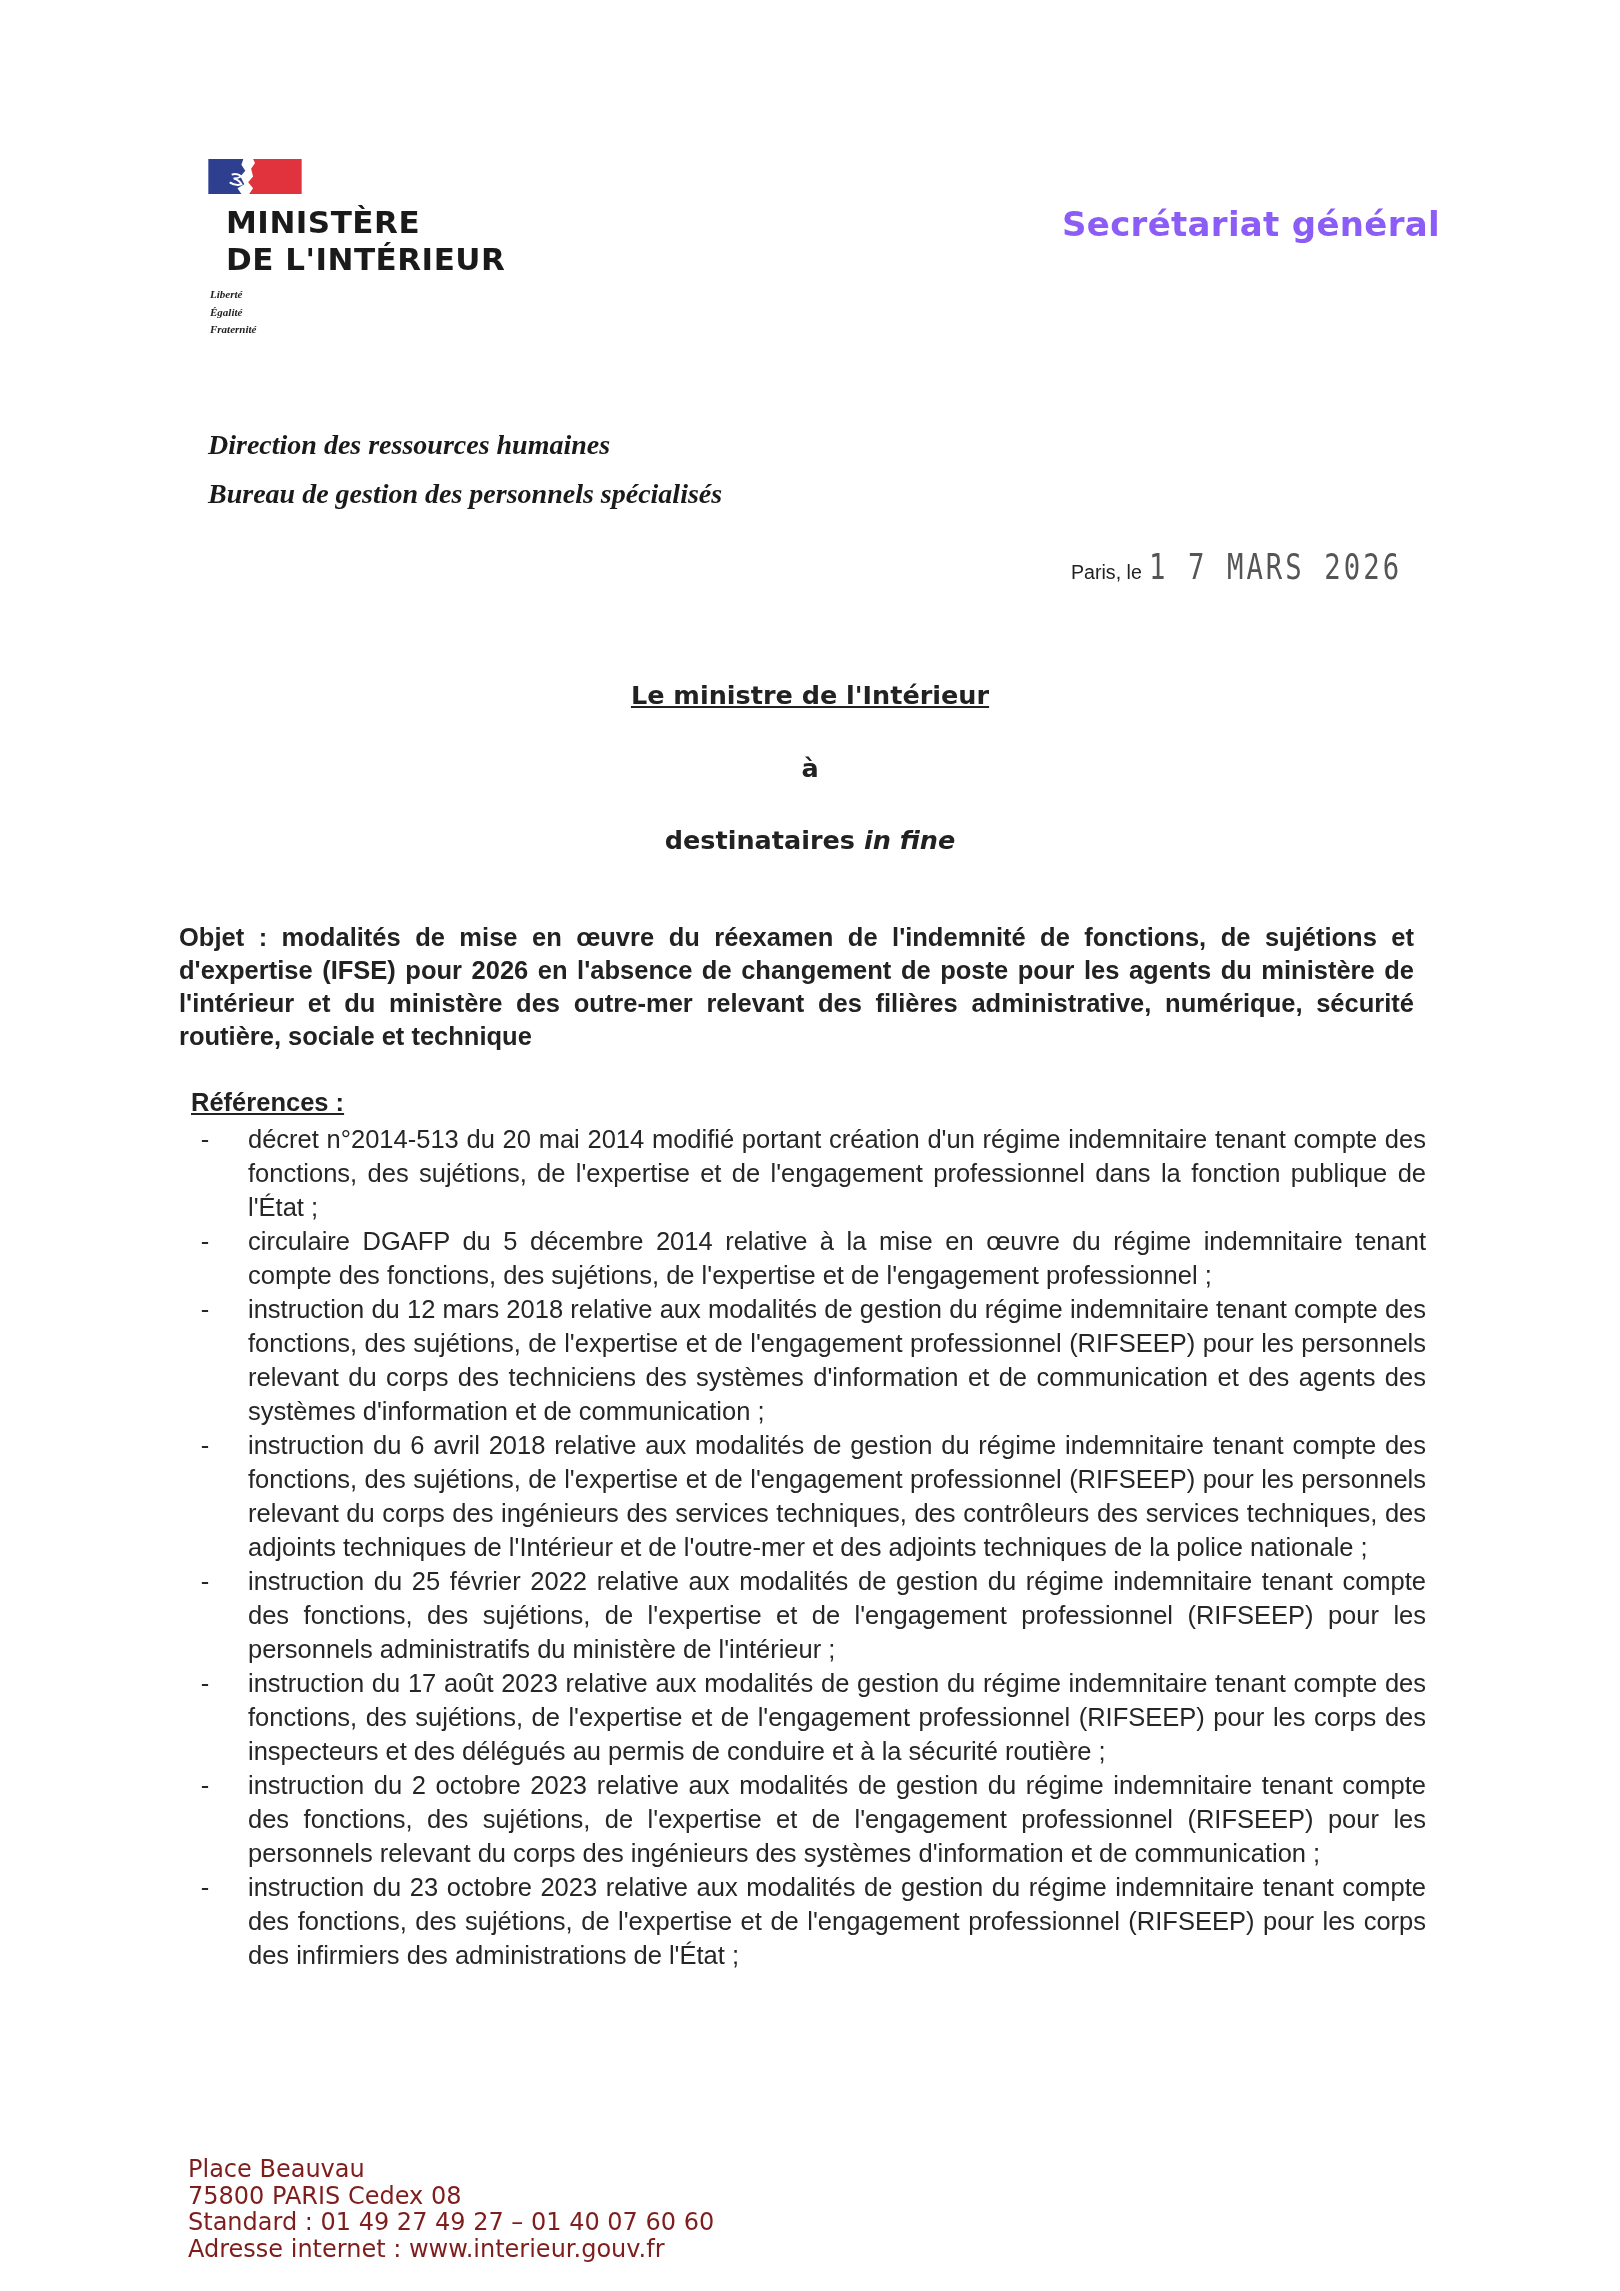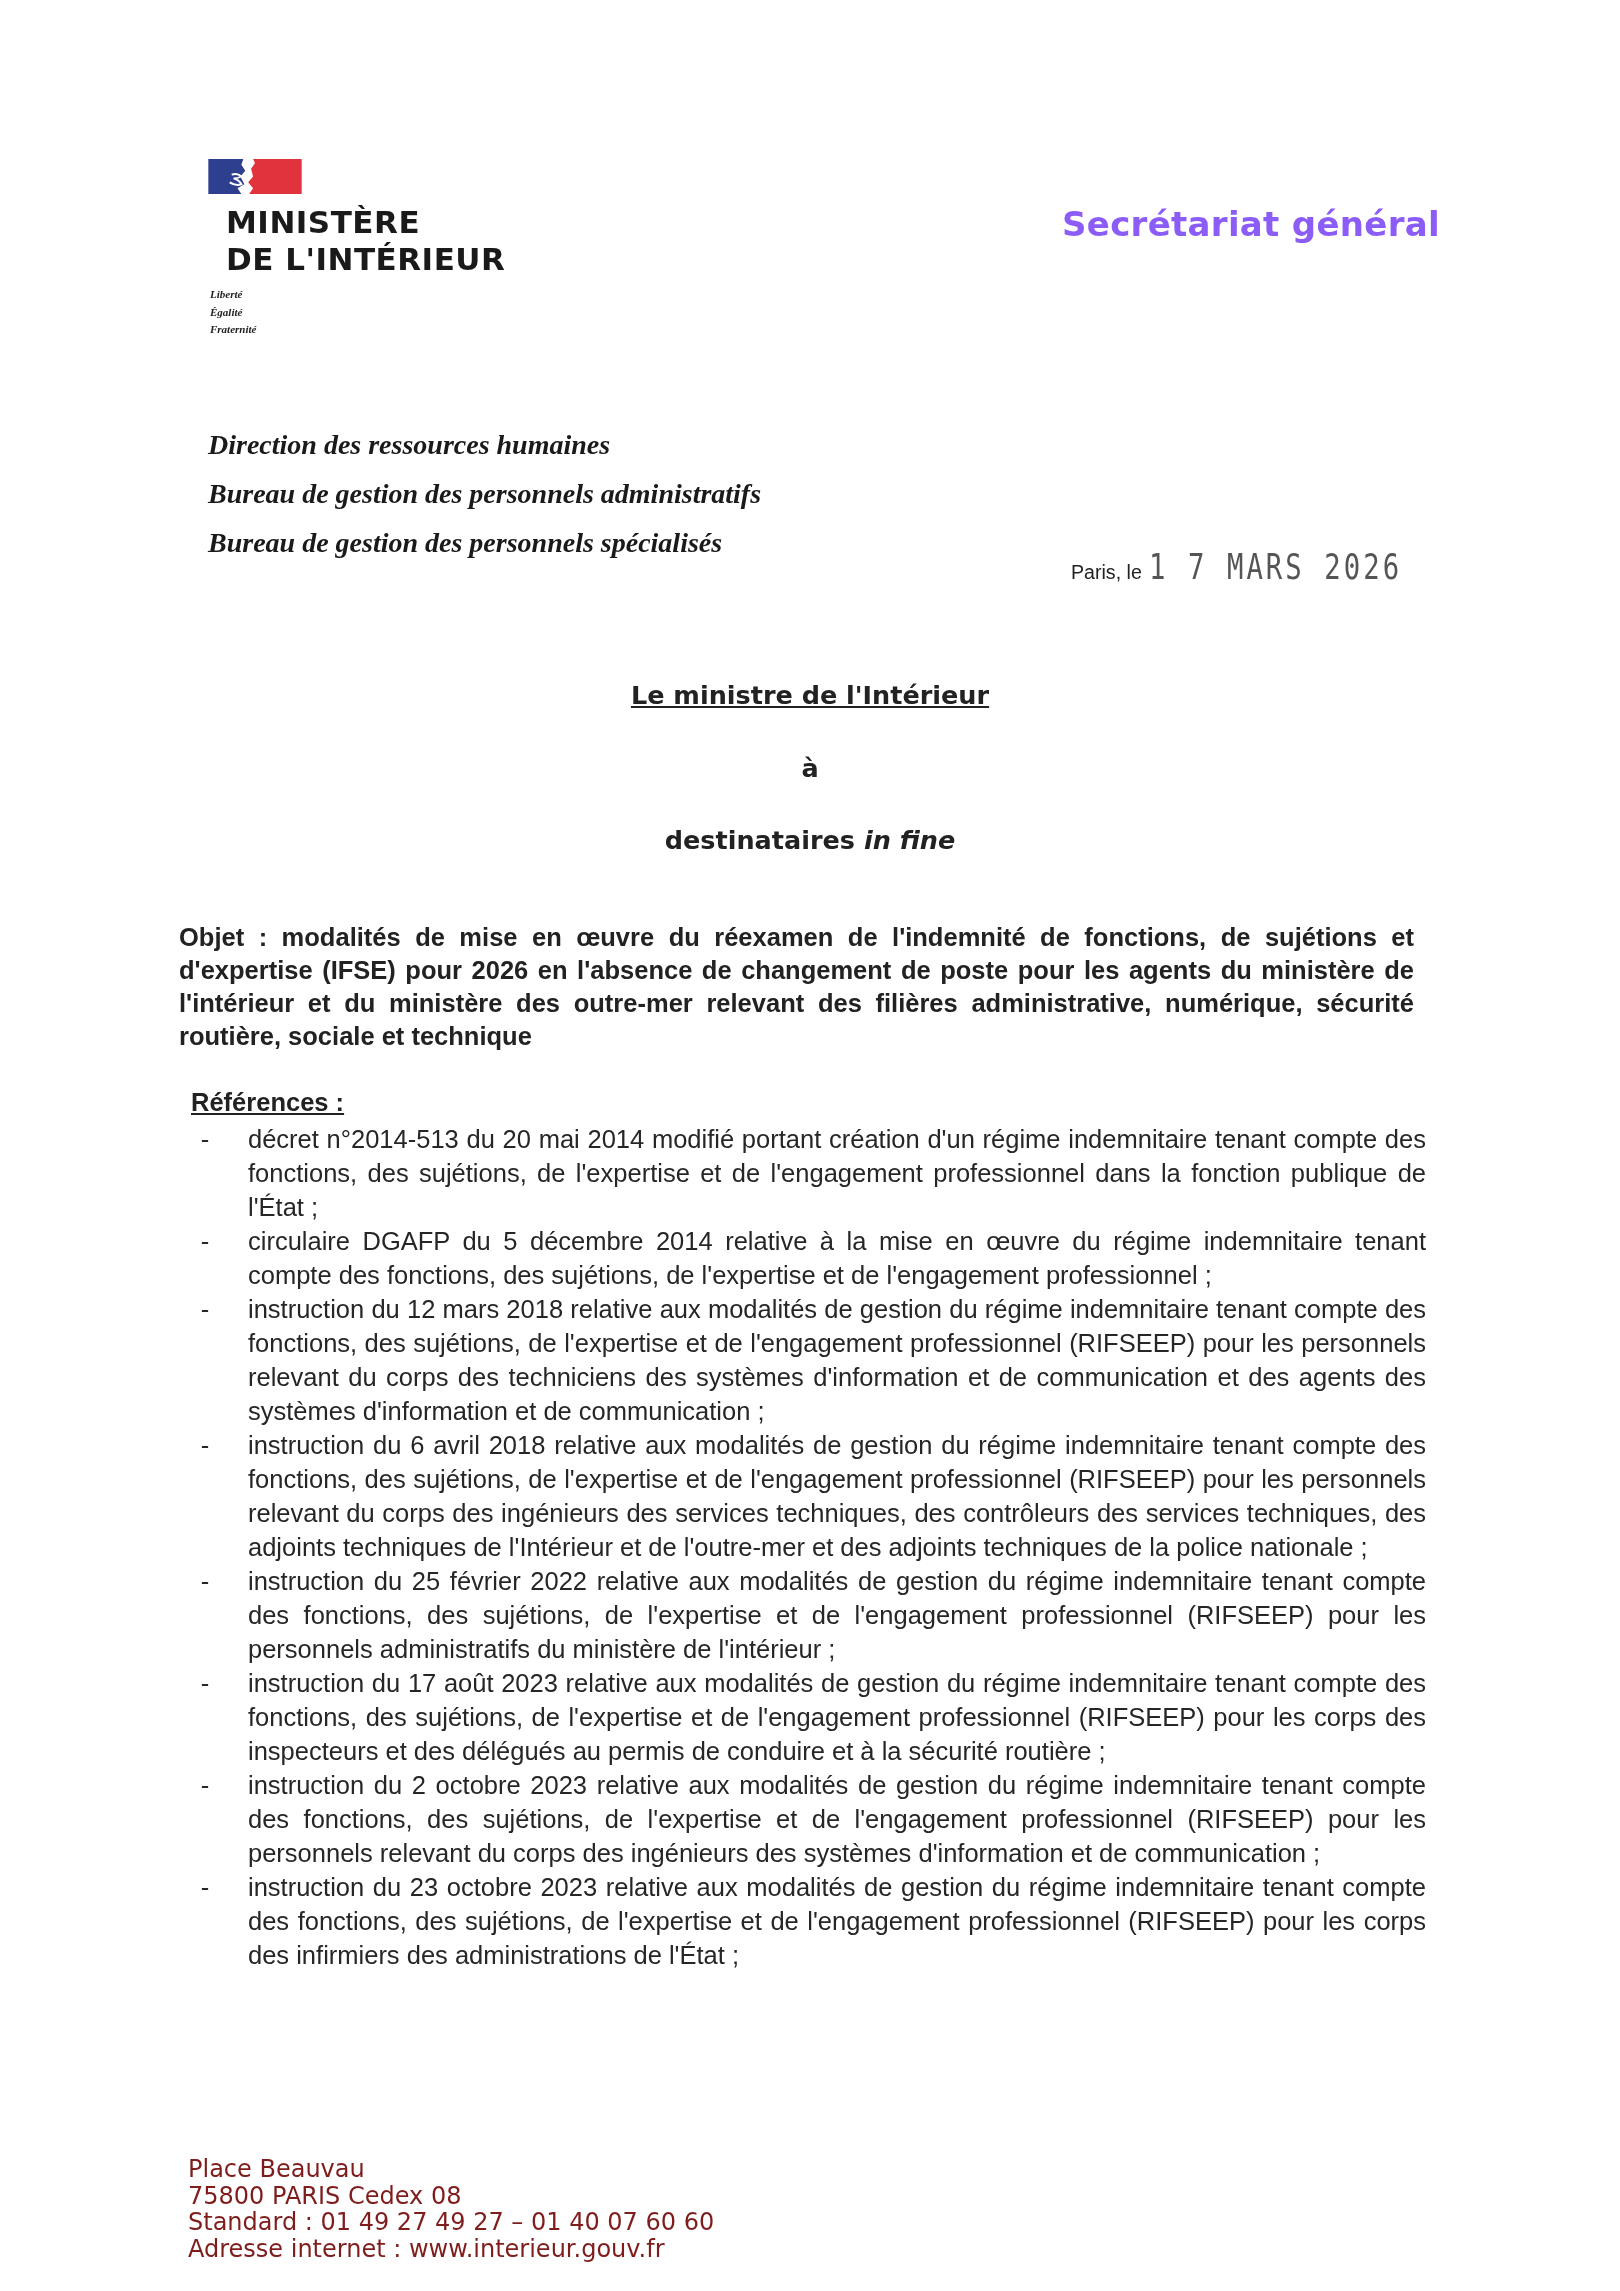--- a/index.html
+++ b/index.html
@@ -55,21 +55,20 @@
 <div class="abs motto">
   <div>Liberté</div>
   <div>Égalité</div>
   <div>Fraternité</div>
 </div>
 
 <div class="abs secgen">Secrétariat général</div>
 
 <div class="abs dirs">
   <div>Direction des ressources humaines</div>
-  <div>Bureau de gestion des personnels administratifs</div>
   <div>Bureau de gestion des personnels spécialisés</div>
 </div>
 
 <div class="abs date">
   <span class="lbl">Paris, le</span>
   <span class="stamp">1 7 MARS 2026</span>
 </div>
 
 <div class="abs center" style="top:680px;text-decoration:underline;">Le ministre de l'Intérieur</div>
 <div class="abs center" style="top:753px;">à</div>

